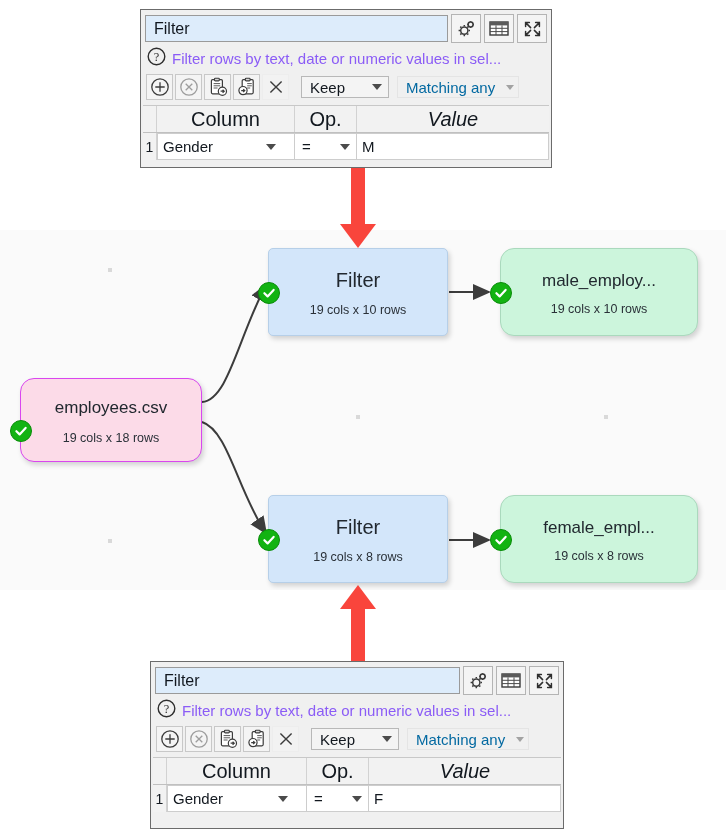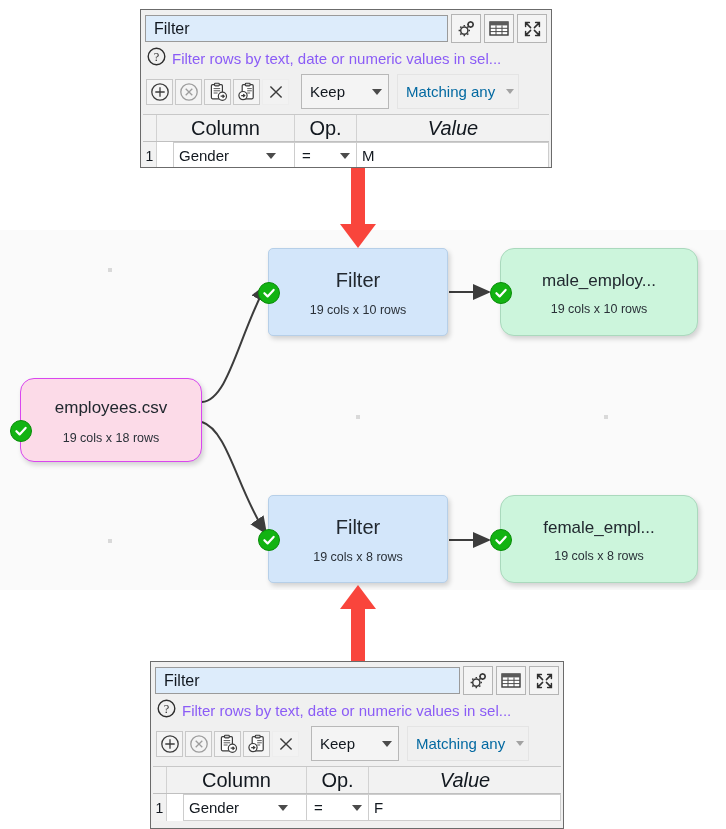--- a/index.html
+++ b/index.html
@@ -71,21 +71,21 @@
   .fp-ibtn{
     width:27px;height:26px;
     background:#f4f4f4;
     border:1px solid #c8c8c8;
     box-sizing:border-box;
     display:flex;align-items:center;justify-content:center;
     flex:0 0 auto;
   }
   .fp-ibtn.plain{border-color:#ededed;background:#f2f2f2;}
   .fp-combo{
-    height:35px;
+    height:22px;
     background:#f4f4f4;
     border:1px solid #b8b8b8;
     box-sizing:border-box;
     display:flex;align-items:center;
     font-size:15px;color:#12181f;
     padding:0 6px 0 8px;
     margin-left:10px;
     flex:0 0 auto;
     justify-content:space-between;
   }
@@ -136,21 +136,21 @@
     background:#ffffff;
   }
   .fp-td.idx{
     width:14px;justify-content:center;
     background:#f2f2f2;font-size:14px;
     border-right:1px solid #d2d2d2;
   }
   .fp-td.col{
     flex:1 1 auto;padding-left:5px;
     border:1px solid #cdcdcd;
-    justify-content:space-between;padding-right:18px;margin-left:16px;
+    justify-content:space-between;padding-right:18px;
   }
   .fp-td.op{
     width:62px;padding-left:7px;
     border:1px solid #cdcdcd;border-left:none;
     justify-content:space-between;padding-right:6px;
   }
   .fp-td.val{
     width:192px;padding-left:5px;
     border:1px solid #cdcdcd;border-left:none;
   }

